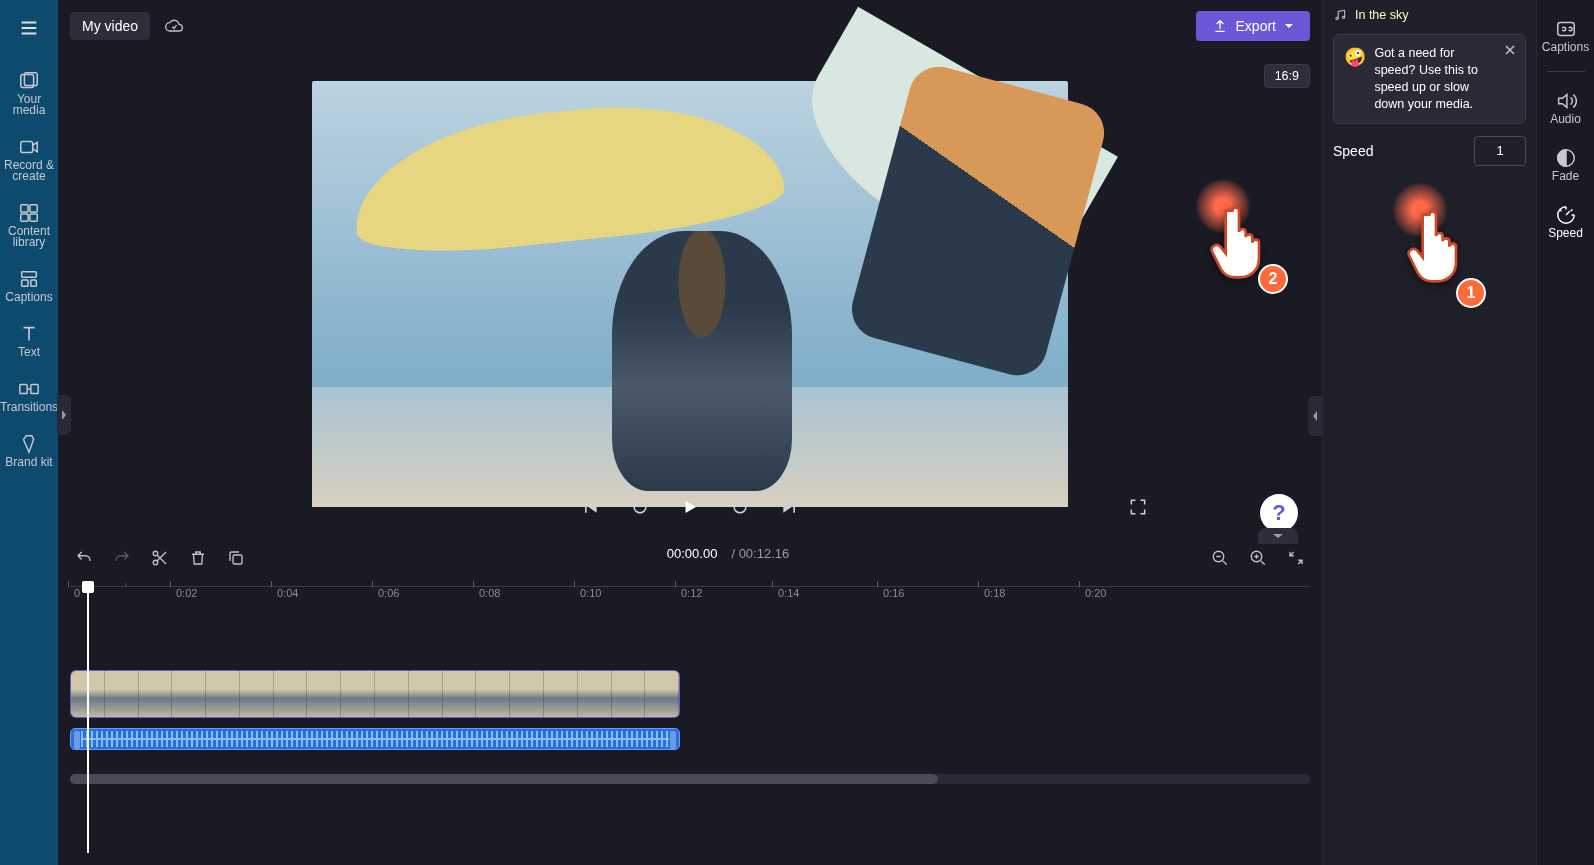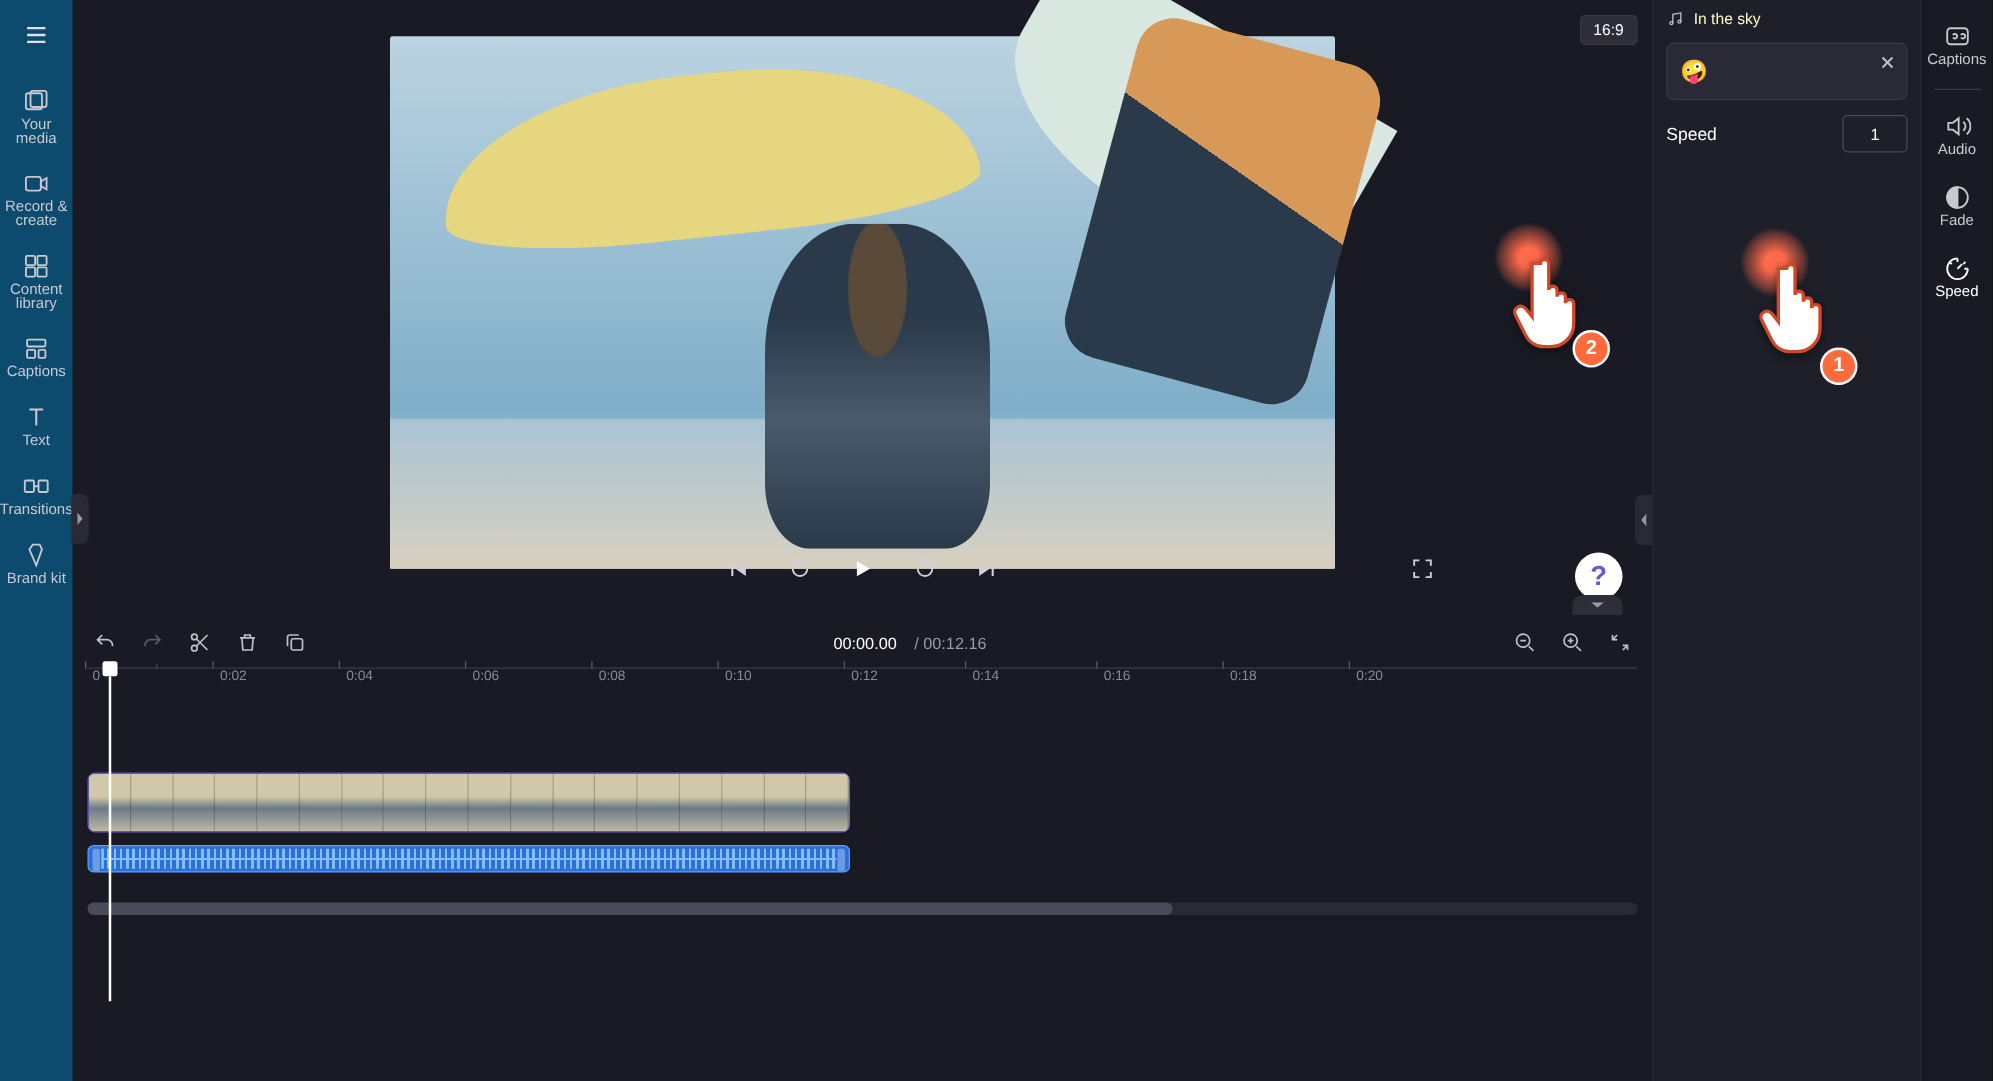--- a/index.html
+++ b/index.html
@@ -26,21 +26,21 @@
   .ratio-badge { position:absolute; right:12px; top:12px; background:#2e2e3a; border:1px solid #3a3a46; border-radius:4px; padding:4px 10px; font-size:12.5px;}
   .help-btn { position:absolute; right:24px; bottom:0px; width:38px; height:38px; border-radius:50%; background:#fff; color:#6b57d8; display:flex; align-items:center; justify-content:center; font-size:22px; font-weight:bold; cursor:pointer;}
   
   .transport { height:50px; display:flex; align-items:center; justify-content:center; gap:22px; position:relative; margin-top:-50px;}
   .transport button { background:none; border:none; color:#d0d0d8; cursor:pointer; width:28px; height:28px; display:flex; align-items:center; justify-content:center;}
   .transport .play { width:18px; height:18px;}
   .fullscreen-btn { position:absolute; right:170px;}
   .chevron-down-wide { position:absolute; right:24px; bottom:-12px; width:40px; height:16px; background:#2e2e3a; border-radius:8px 8px 0 0; display:flex; align-items:center; justify-content:center; cursor:pointer;}
 
   
-  .timeline-bar { height:40px; display:flex; align-items:center; padding:0 14px; gap:14px; font-size:13px; margin-top:14px;}
+  .timeline-bar { height:40px; display:flex; padding:0 14px; gap:14px; font-size:13px; margin-top:14px;}
   .timeline-bar .spacer { flex:1; }
   .time-current { color:#fff; }
   .time-total { color:#9a9aa8; }
   .tl-btn { width:24px; height:24px; display:flex; align-items:center; justify-content:center; cursor:pointer; color:#c0c0cc;}
   .tl-btn.disabled { color:#5a5a68; }
 
   
   .ruler { height:24px; position:relative; margin:0 12px; border-top:1px solid #3a3a46;}
   .ruler .tick { position:absolute; top:0; font-size:11px; color:#8a8a98;}
   .ruler .tick::before { content:""; position:absolute; left:-6px; top:-6px; width:1px; height:6px; background:#5a5a68;}
@@ -160,20 +160,40 @@
     <span>Brand kit</span>
   </div>
 </div>
 <div class="rail-expand">
   <svg width="8" height="12" viewBox="0 0 8 12" fill="#9a9aa8">
       <path d="M2 1l4 5-4 5z"></path>
     </svg>
 </div>
 
 <div class="main-col">
+  <div class="topbar">
+    <div class="title-pill">
+      <span>My video</span>
+    </div>
+    <div class="cloud-icon">
+      <svg width="20" height="20" viewBox="0 0 24 24" fill="none" stroke="#c0c0cc" stroke-width="1.6">
+          <path d="M7 18a5 5 0 010-10 6 6 0 0111 2 4 4 0 010 8H7z"></path>
+          <path d="M10 13l2 2 3-4"></path>
+        </svg>
+    </div>
+    <div class="export-btn">
+      <svg width="16" height="16" viewBox="0 0 24 24" fill="none" stroke="#fff" stroke-width="2">
+          <path d="M12 16V4M7 9l5-5 5 5M5 20h14"></path>
+        </svg>
+      <span>Export</span>
+      <svg width="10" height="10" viewBox="0 0 10 10" fill="#fff">
+          <path d="M1 3l4 4 4-4z"></path>
+        </svg>
+    </div>
+  </div>
 
   <div class="preview-area">
     <div class="preview-frame">
       <div class="scene-sea"></div>
       <div class="scene-board2"></div>
       <div class="scene-arm"></div>
       <div class="scene-board"></div>
       <div class="scene-person"></div>
     </div>
     <div class="ratio-badge">16:9</div>
@@ -328,20 +348,21 @@
   <div class="audio-row">
     <svg width="14" height="14" viewBox="0 0 24 24" fill="none" stroke="#c0c0cc" stroke-width="1.8">
         <path d="M9 18V6l11-2v12"></path>
         <circle cx="7" cy="18" r="2"></circle>
         <circle cx="18" cy="16" r="2"></circle>
       </svg>
     <span>In the sky</span>
   </div>
   <div class="tip-card">
     <span style="font-size:18px">🤪</span>
+    <span>Got a need for speed? Use this to speed up or slow down your media.</span>
     <div class="tip-close">
       <svg width="12" height="12" viewBox="0 0 12 12" stroke="#c0c0cc" stroke-width="1.6">
           <path d="M2 2l8 8M10 2l-8 8"></path>
         </svg>
     </div>
   </div>
   <div class="speed-row">
     <span class="speed-label">Speed</span>
     <input class="speed-input" value="1" style="">
   </div>

